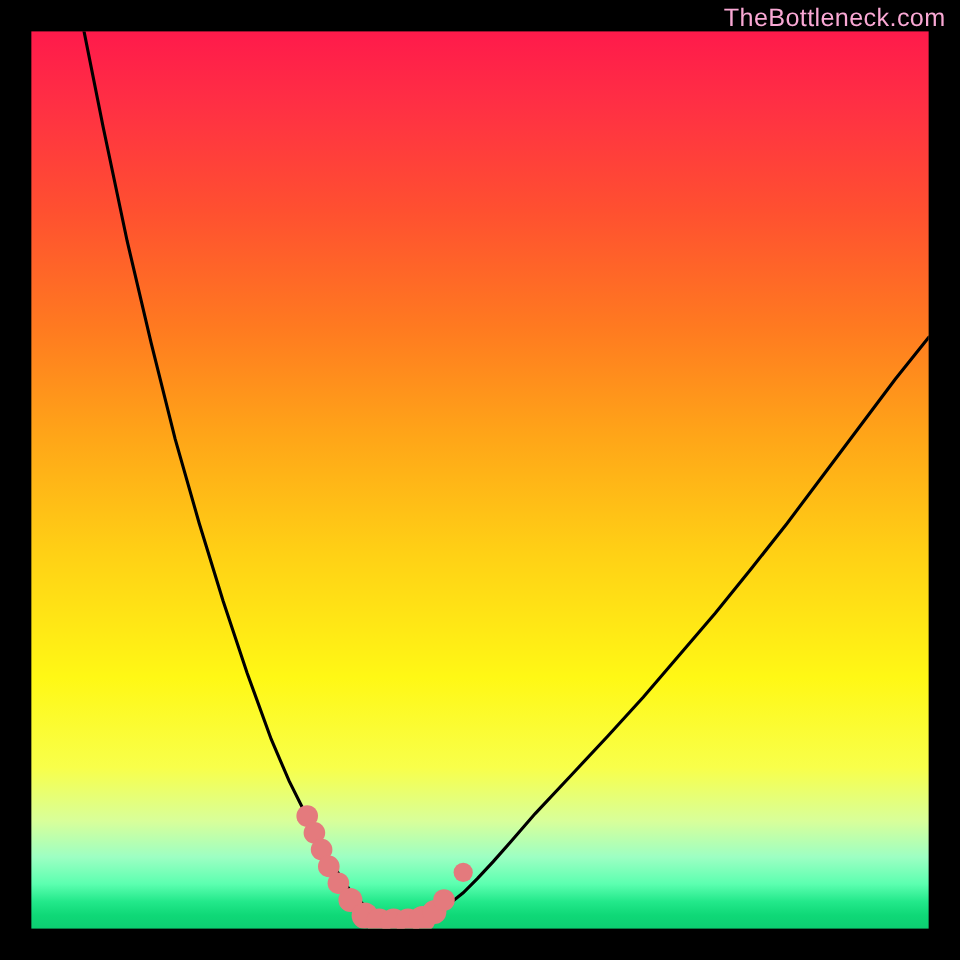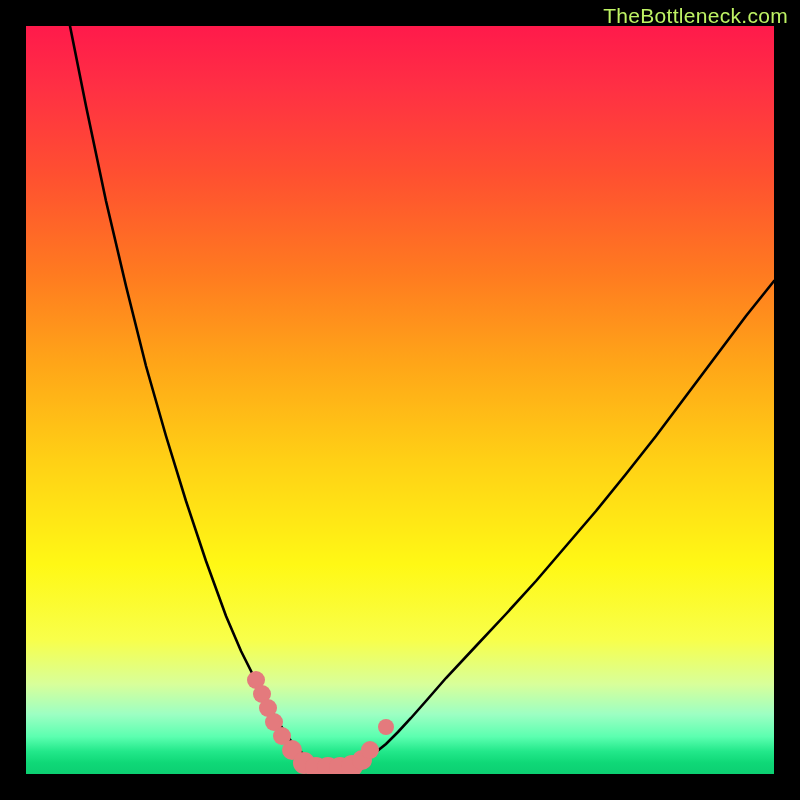--- a/index.html
+++ b/index.html
@@ -42,21 +42,21 @@
       #5cffb0 95%,
       #22e88a 97%,
       #0fd877 98.5%,
       #0ccf72 100%
     );
   }
   .watermark {
     position: absolute;
     top: 4px;
     right: 12px;
-    color: #bef264;
+    color: #f9a8d4;
     font-size: 21px;
     font-weight: 500;
     letter-spacing: 0.3px;
     user-select: none;
   }
   svg.curves {
     position: absolute;
     inset: 0;
     width: 748px;
     height: 748px;

